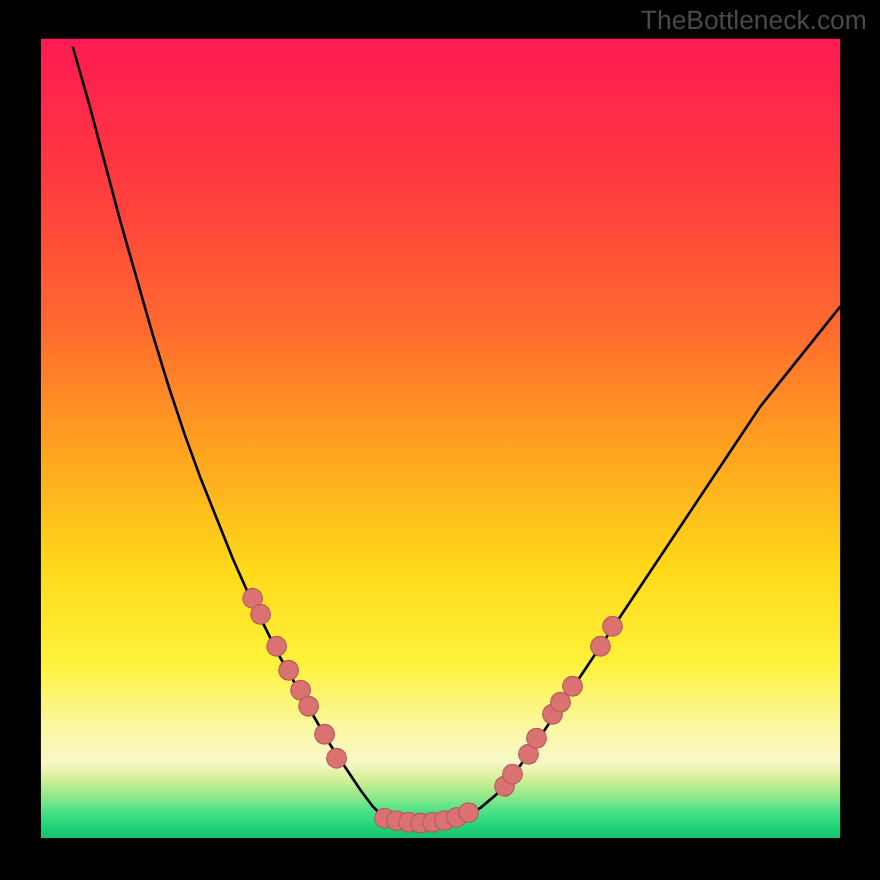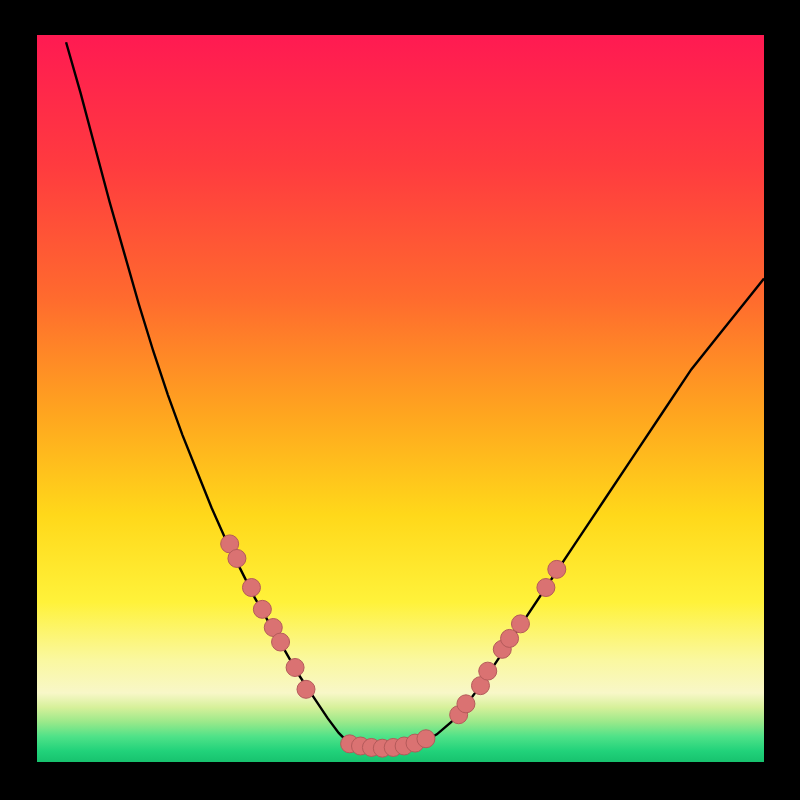--- a/index.html
+++ b/index.html
@@ -3,20 +3,21 @@
 <meta charset="utf-8">
 <style>
 html,body{margin:0;padding:0;width:800px;height:800px;overflow:hidden;font-family:Arial,Helvetica,sans-serif;}
 #wrap{position:relative;width:800px;height:800px;background:#000;}
 .watermark{position:absolute;top:5px;right:12px;color:#4a4a4a;font-size:24px;font-weight:500;z-index:10;}
 svg{position:absolute;top:0;left:0;}
 </style>
 </head>
 <body>
 <div id="wrap">
+  <div class="watermark">TheBottleneck.com</div>
   <svg id="plot" width="800" height="800" viewBox="0 0 800 800">
       <defs>
         <linearGradient id="bg-grad" x1="0" y1="0" x2="0" y2="1">
           <stop offset="0%" stop-color="#ff1a52"></stop>
           <stop offset="18%" stop-color="#ff3b3f"></stop>
           <stop offset="36%" stop-color="#ff6a2e"></stop>
           <stop offset="52%" stop-color="#ffa51f"></stop>
           <stop offset="66%" stop-color="#ffd81a"></stop>
           <stop offset="78%" stop-color="#fff23a"></stop>
           <stop offset="86%" stop-color="#faf8a0"></stop>

